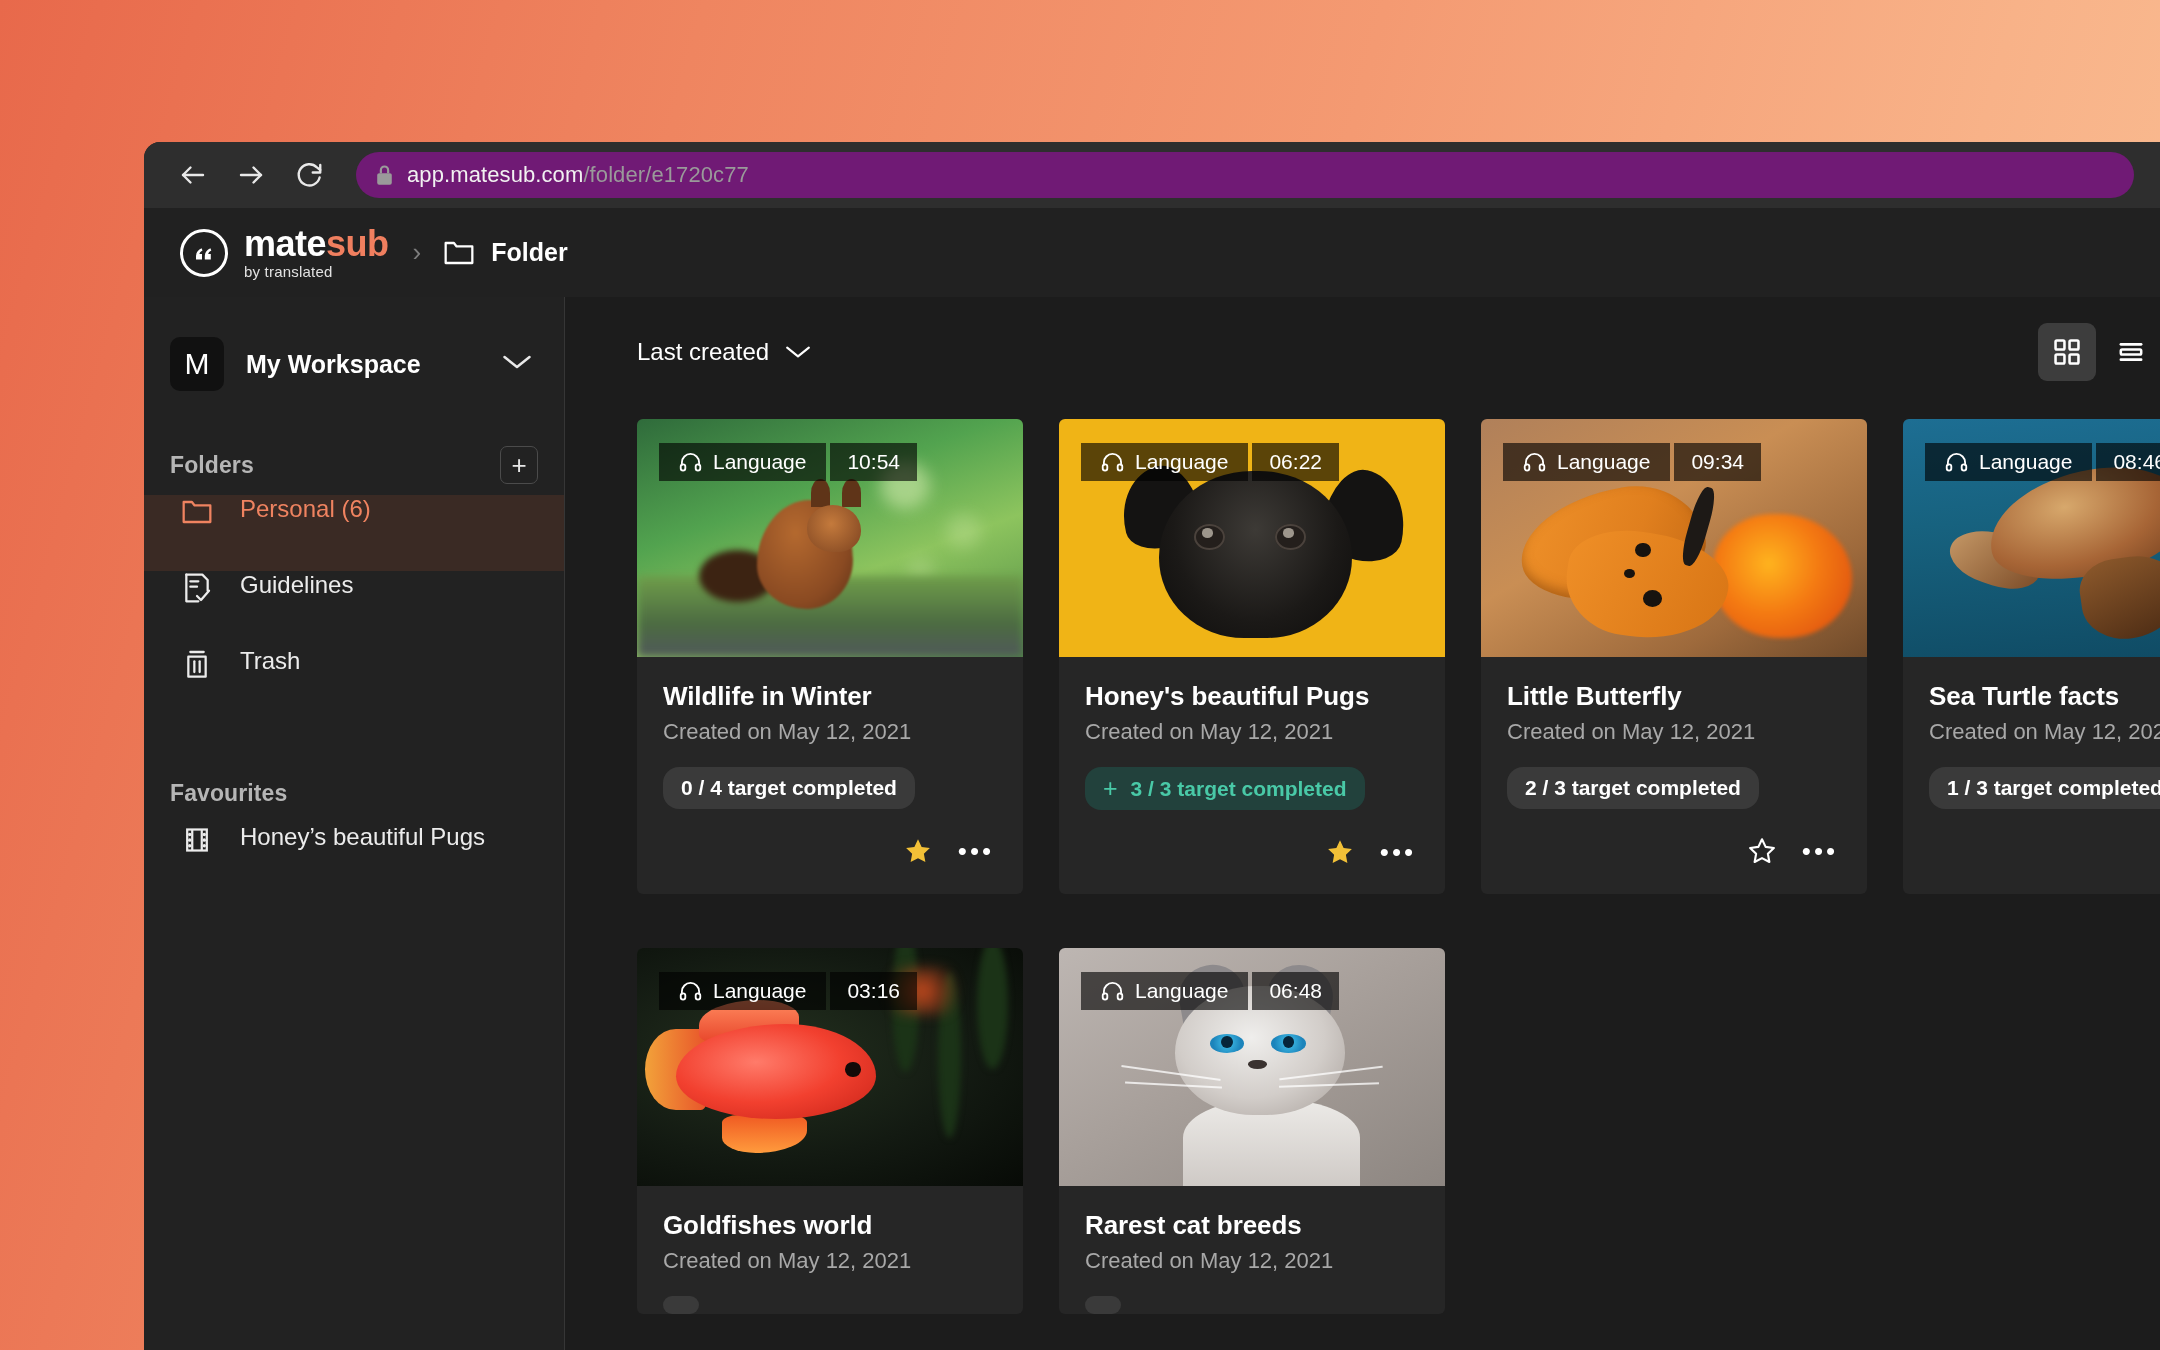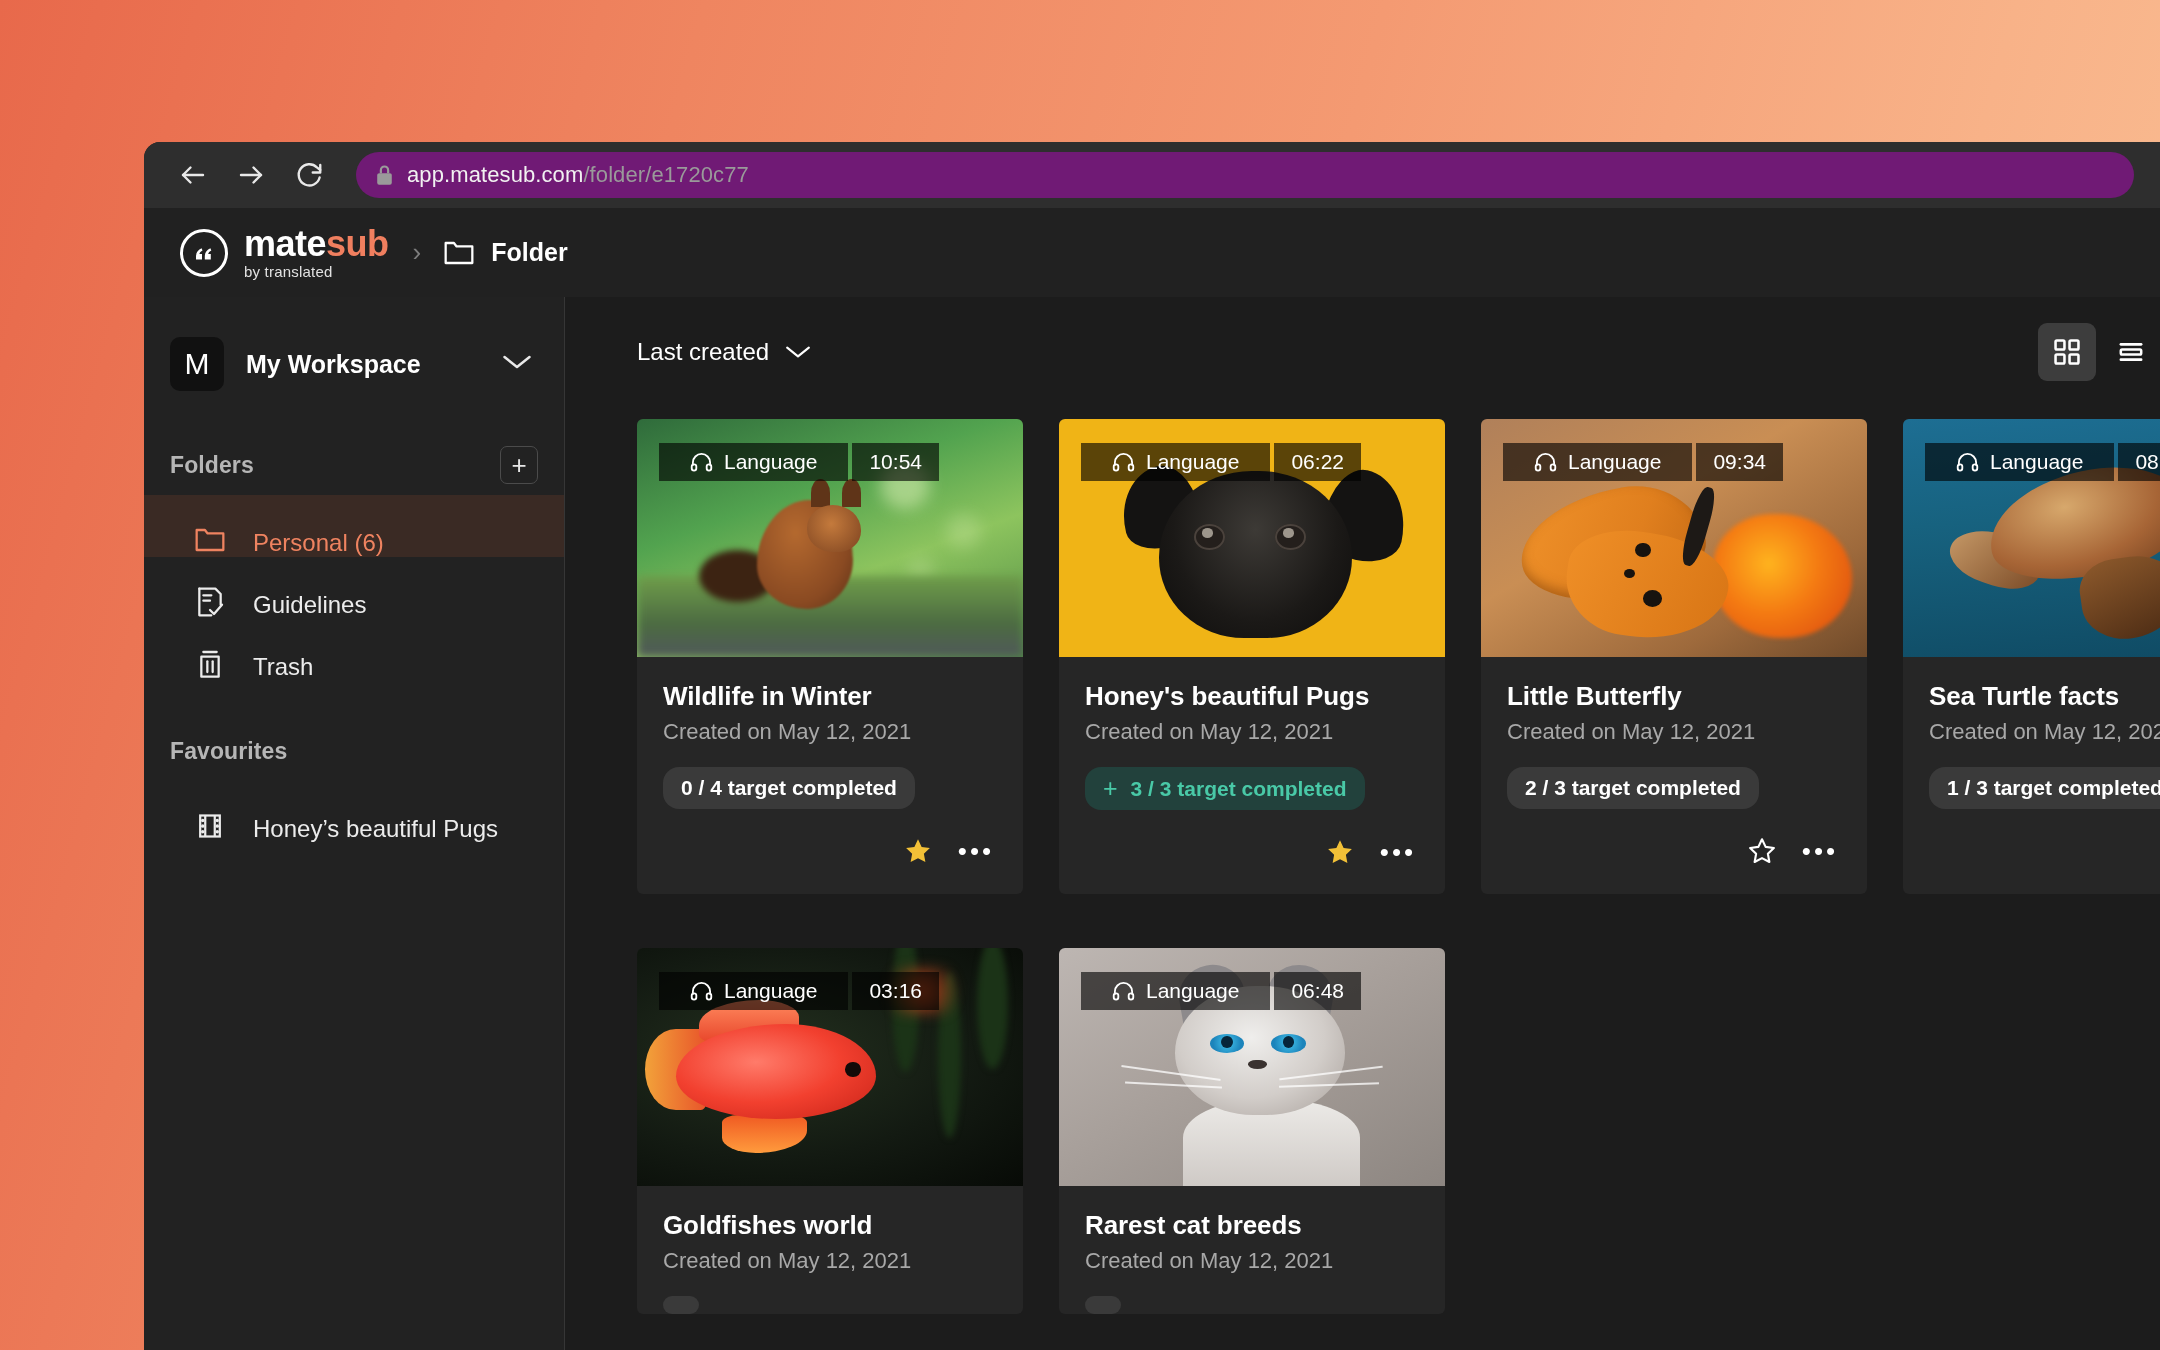--- a/index.html
+++ b/index.html
@@ -67,21 +67,21 @@
     display:flex; align-items:center; justify-content:space-between;
     margin:48px 26px 8px 26px; height:44px;
   }
   .sec-title { font-size:23px; font-weight:700; color:#b6b6b6; letter-spacing:.1px; }
   #add-folder {
     width:38px; height:38px; border:1px solid #4b4b4b; border-radius:7px;
     display:flex; align-items:center; justify-content:center;
     color:#e6e6e6; font-size:26px; line-height:1; font-weight:300;
   }
   .nav-item {
-    display:flex; align-items:flex-end; gap:26px; height:62px; padding-left:49px;
+    display:flex; align-items:flex-start; gap:26px; height:76px; padding-left:36px;
     color:#ececec; font-size:24px;
   }
   .nav-item.active { background:#3a2a24; color:#ef8360; }
   .nav-item.active .nav-ico { color:#ef8360; }
   .nav-ico { width:34px; height:34px; display:flex; align-items:center; justify-content:center; color:#ececec; flex:0 0 auto;}
 
   
   #main { flex:1; background:#1c1c1c; position:relative; overflow:hidden; }
   #toolbar { height:110px; display:flex; align-items:center; padding:0 0 0 72px; }
   #sort { display:flex; align-items:center; gap:16px; color:#fff; font-size:24px; }
@@ -102,21 +102,21 @@
   #grid {
     padding:12px 0 0 72px; display:grid;
     grid-template-columns: repeat(4, 386px);
     column-gap:36px; row-gap:54px;
   }
   .card { background:#262626; border-radius:6px; overflow:hidden; width:386px; }
   .thumb { height:238px; position:relative; overflow:hidden; }
   .badges { position:absolute; top:24px; left:22px; display:flex; gap:4px; z-index:2; }
   .badge {
     background:rgba(0,0,0,.62); color:#fff; font-size:21px; font-weight:400;
-    padding:7px 31px; display:flex; align-items:center; gap:11px; line-height:1.15;
+    padding:7px 20px; display:flex; align-items:center; gap:11px; line-height:1.15;
   }
   .badge.time { padding:7px 17px; }
   .cbody { padding:24px 26px 0 26px; }
   .ctitle { font-size:26px; font-weight:700; color:#fff; letter-spacing:-.1px; }
   .cdate { font-size:22px; color:#a8a8a8; margin-top:7px; }
   .pill {
     display:inline-flex; align-items:center; gap:13px; margin-top:22px;
     background:#3a3a3a; color:#fff; font-size:21px; font-weight:700;
     padding:9px 18px; border-radius:16px;
   }

